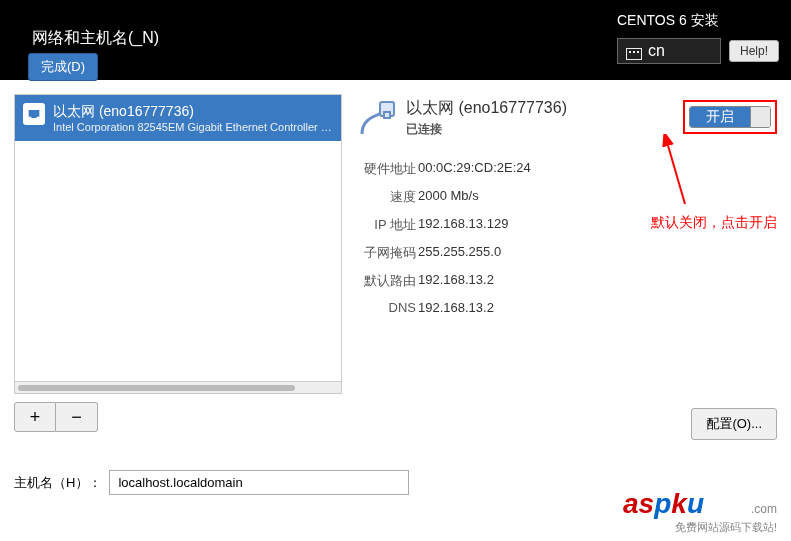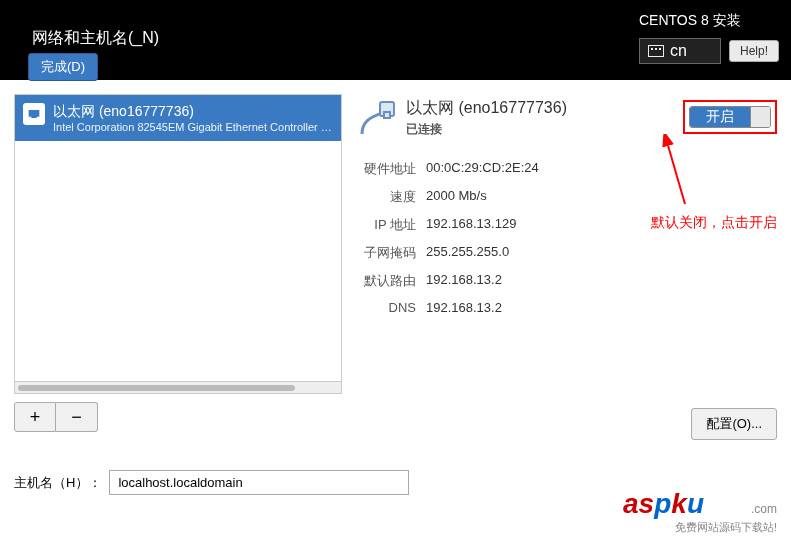--- a/index.html
+++ b/index.html
@@ -3,21 +3,21 @@
 <meta charset="utf-8">
 <style>
 *{margin:0;padding:0;box-sizing:border-box;font-family:"Microsoft YaHei",sans-serif;}
 body{background:#fff;width:791px;height:541px;position:relative;overflow:hidden;}
 .top-bar{background:#000000;color:#fff;height:80px;position:relative;padding:16px;}
 .title{font-size:16px;padding:12px 0 4px 16px;}
 .done-btn{background:#3a7ac3;color:#fff;border:1px solid #2a5a9a;border-radius:3px;margin-left:12px;padding:4px 12px;font-size:13px;cursor:pointer;}
 .top-right{position:absolute;right:12px;top:12px;text-align:left;}
 .install-label{font-size:14px;}
 .lang-help{margin-top:8px;display:flex;gap:8px;align-items:center;}
-.lang-box{background:#222;border:1px solid #666;padding:3px 8px;display:flex;align-items:center;gap:6px;width:82px;}
+.lang-box{background:#222;border:1px solid #666;padding:3px 8px;display:flex;align-items:flex-end;gap:6px;width:104px;}
 .kbd-icon{width:16px;height:12px;border:1px solid #eee;display:inline-block;position:relative;}
 .kbd-icon:before{content:"";position:absolute;inset:2px;border-top:2px dotted #eee;}
 .help-btn{background:#eaeaea;color:#333;border:1px solid #aaa;border-radius:3px;padding:3px 10px;font-size:12px;cursor:pointer;}
 .main{display:flex;padding:14px;gap:14px;}
 .left-col{width:328px;}
 .nic-list{border:1px solid #ccc;height:300px;overflow:auto;}
 .nic-item{background:#3a7ac3;color:#fff;padding:8px;display:flex;gap:8px;align-items:flex-start;}
 .nic-icon{width:22px;height:22px;background:#fff;border-radius:3px;display:flex;align-items:center;justify-content:center;flex-shrink:0;}
 .nic-icon svg{width:16px;height:16px;}
 .nic-text{overflow:hidden;}
@@ -36,21 +36,21 @@
 .detail-title{font-size:16px;color:#333;}
 .detail-status{font-size:12px;color:#555;margin-top:2px;font-weight:bold;}
 .toggle-wrap{position:absolute;right:0;top:6px;border:2px solid red;padding:4px;}
 .toggle{display:flex;width:82px;height:22px;border:1px solid #888;border-radius:3px;overflow:hidden;cursor:pointer;}
 .toggle-on{background:#3a7ac3;color:#fff;width:60px;font-size:14px;display:flex;align-items:center;justify-content:center;}
 .toggle-knob{background:#e8e8e8;flex:1;border-left:1px solid #888;}
 .annot-arrow{position:absolute;right:70px;top:40px;pointer-events:none;}
 .annot-text{position:absolute;right:0;top:120px;color:red;font-size:14px;}
 .info-table{margin-top:20px;font-size:13px;color:#333;}
 .info-row{display:flex;margin-bottom:10px;}
-.info-label{width:60px;text-align:right;margin-right:10px;color:#555;}
+.info-label{width:60px;text-align:right;margin-right:2px;color:#555;}
 .configure-btn{background:#f0f0f0;border:1px solid #aaa;border-radius:3px;padding:6px 14px;font-size:13px;cursor:pointer;}
 .config-btn-real{position:absolute;right:14px;top:408px;}
 .hostname-row{position:absolute;left:14px;top:470px;display:flex;align-items:center;gap:8px;font-size:13px;}
 .hostname-input{border:1px solid #aaa;padding:4px 8px;width:300px;font-size:13px;}
 .watermark{position:absolute;right:14px;bottom:6px;text-align:right;}
 .wm-logo{font-size:28px;font-weight:bold;font-style:italic;}
 .wm-a{color:#c00;}
 .wm-s{color:#c00;}
 .wm-p{color:#06c;}
 .wm-k{color:#c00;}
@@ -58,21 +58,21 @@
 .wm-com{color:#888;font-size:12px;font-style:normal;font-weight:normal;margin-left:47px;}
 .wm-sub{color:#888;font-size:11px;}
 </style>
 </head>
 <body>
 
 <div class="top-bar">
   <div class="title">网络和主机名(_N)</div>
   <button class="done-btn">完成(D)</button>
   <div class="top-right">
-    <div class="install-label">CENTOS 8 安装</div>
+    <div class="install-label">CENTOS 6 安装</div>
     <div class="lang-help">
       <div class="lang-box">
         <span class="kbd-icon"></span>
         <span>cn</span>
       </div>
       <button class="help-btn">Help!</button>
     </div>
   </div>
 </div>
 

